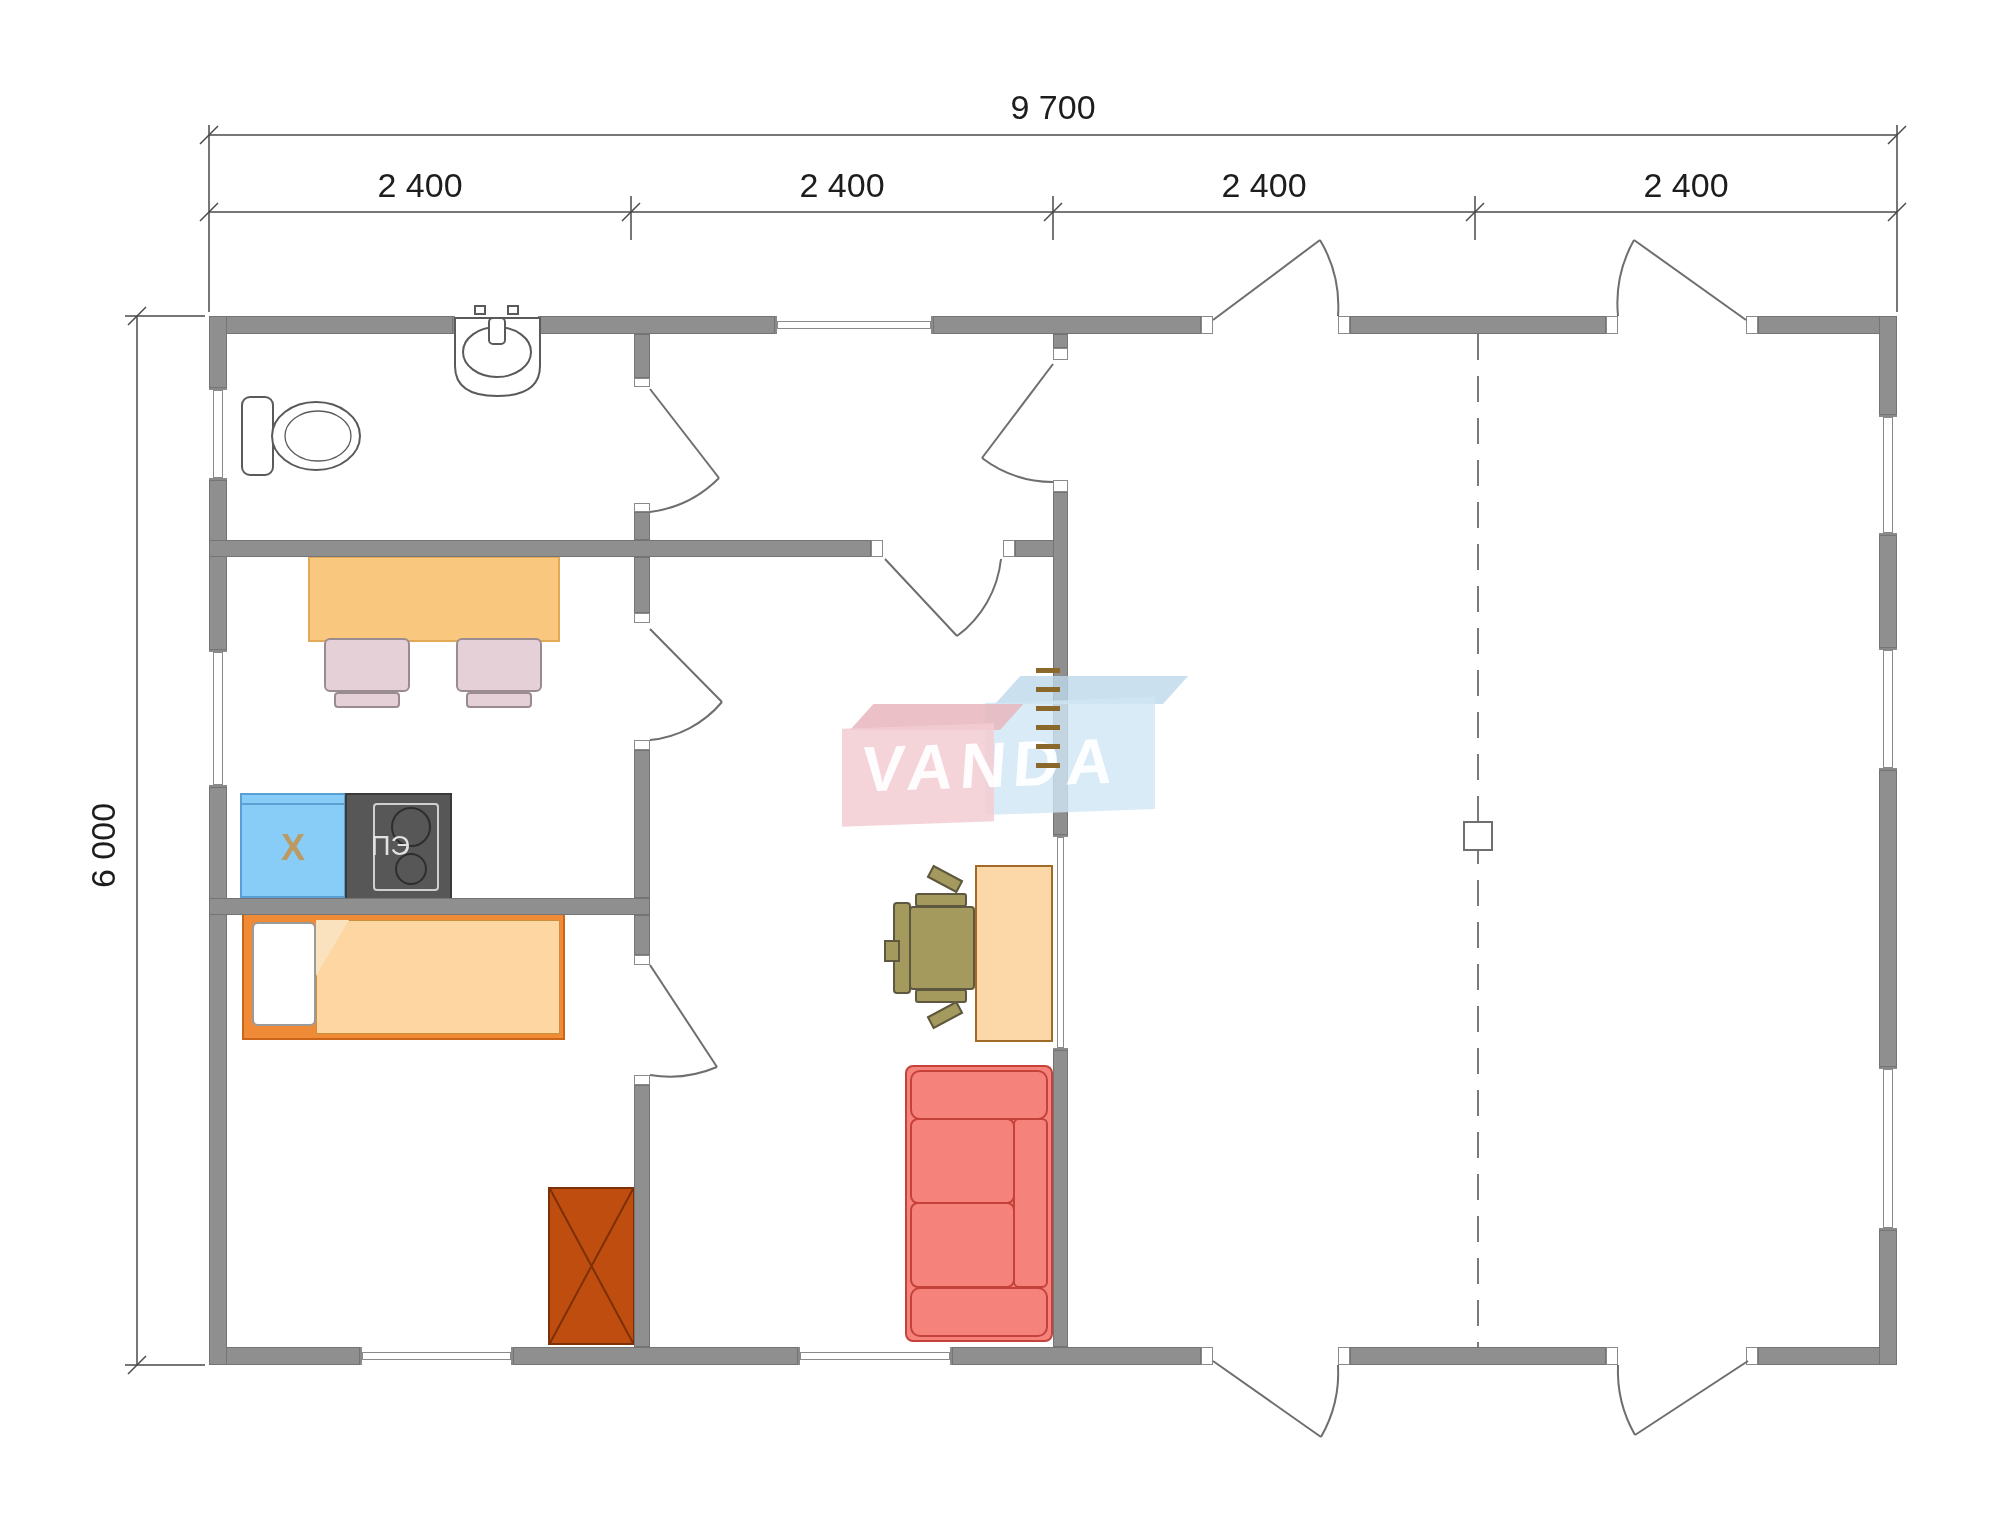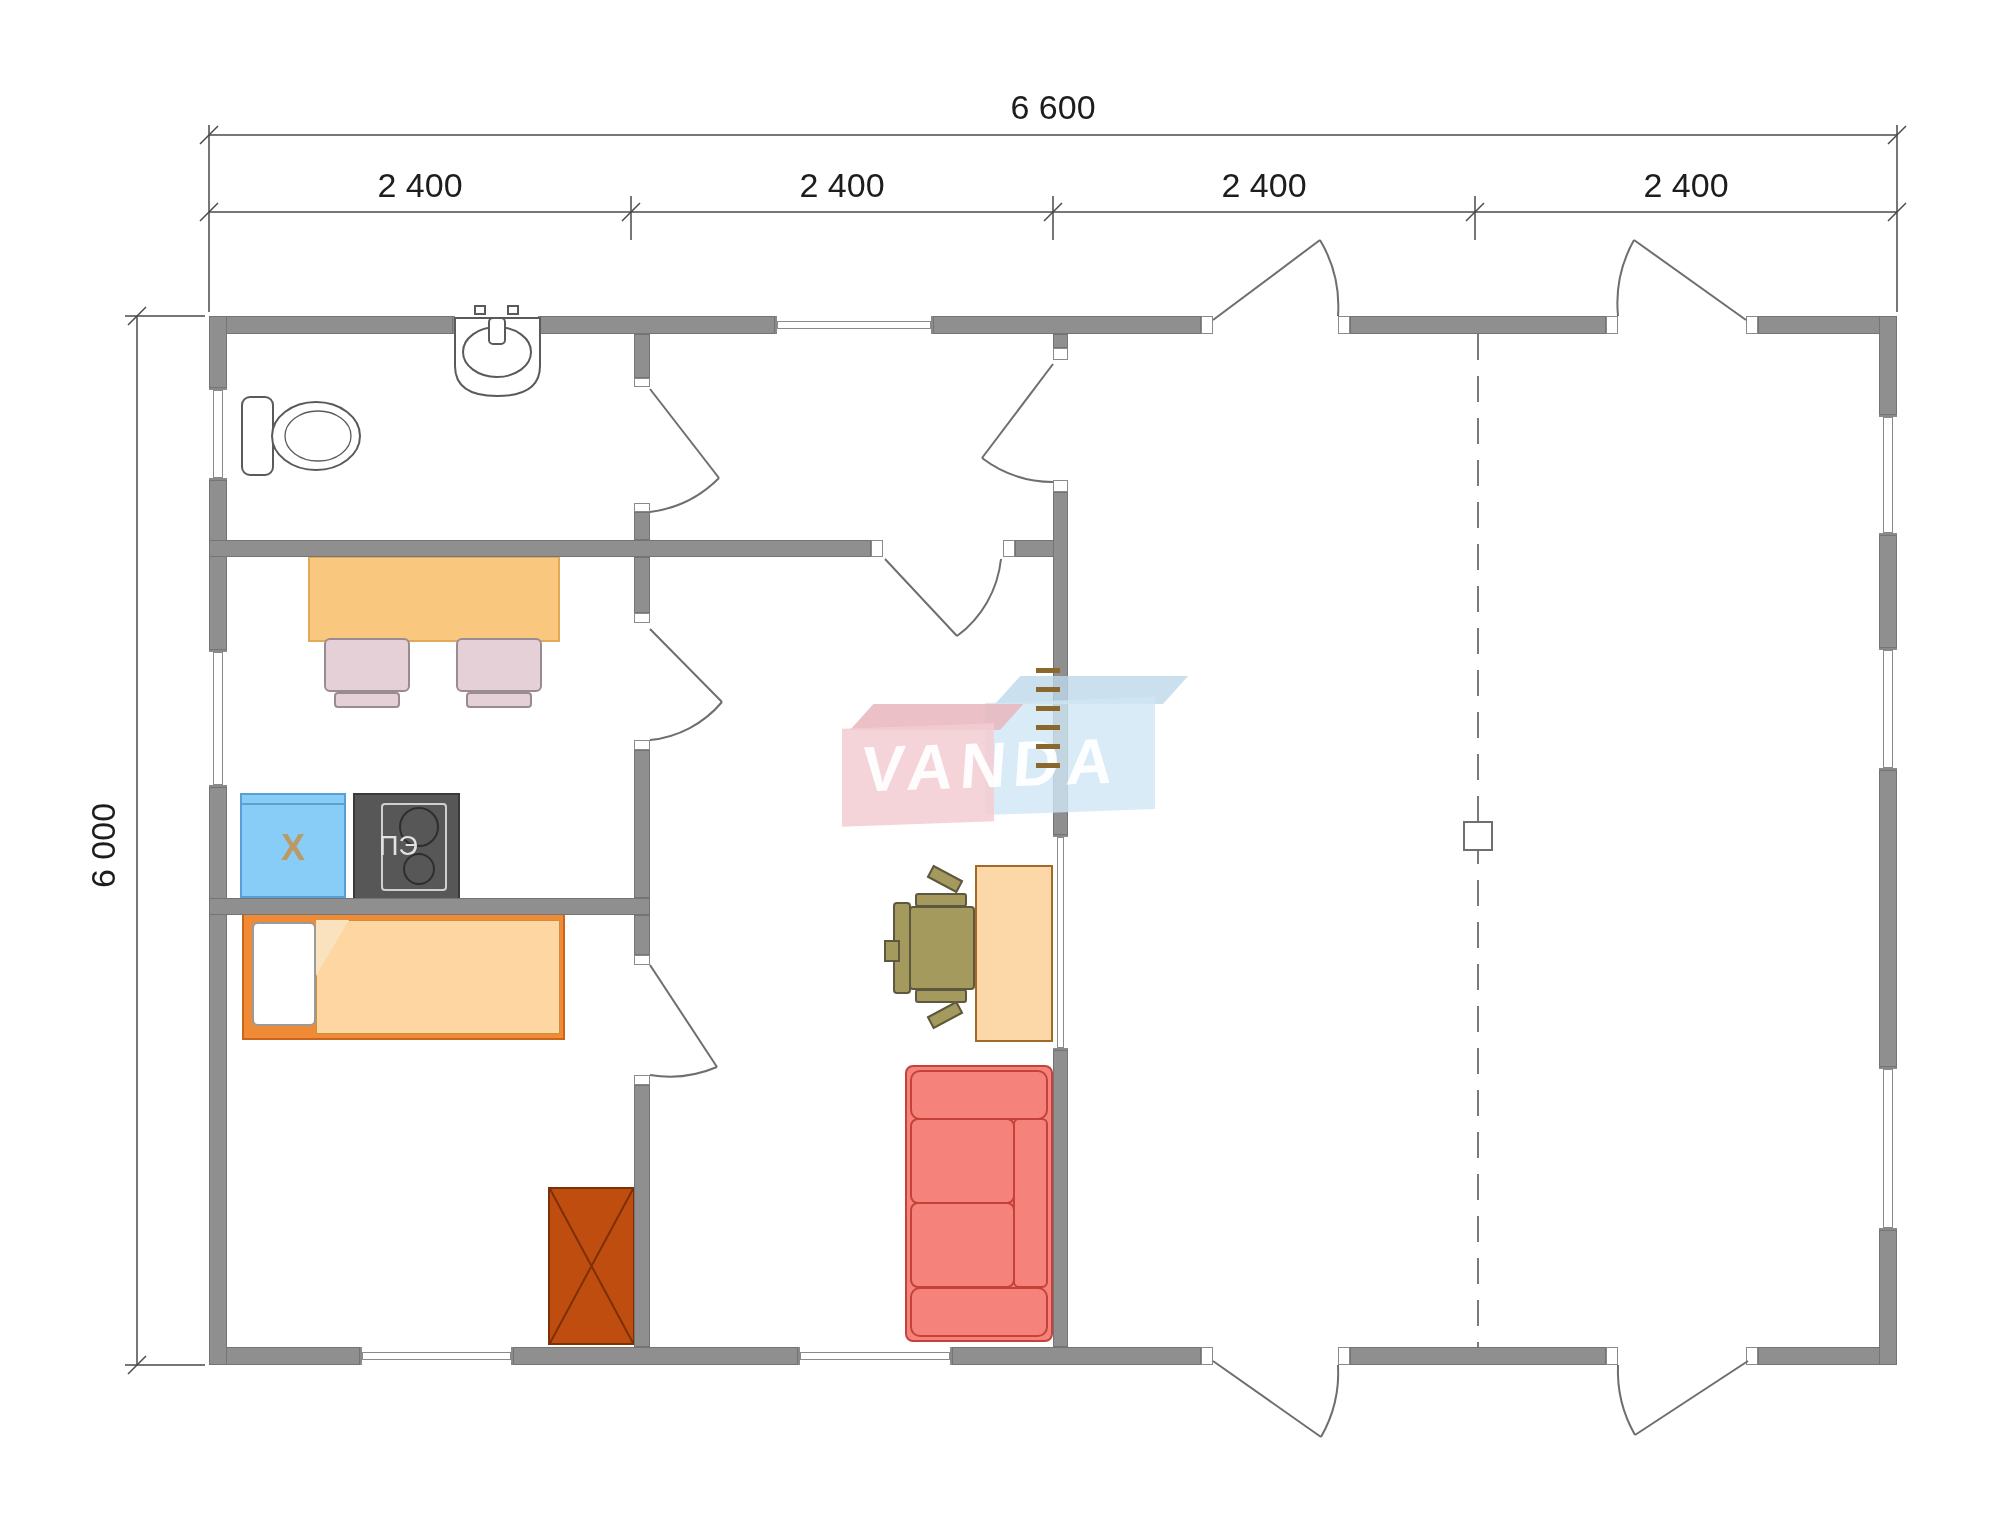--- a/index.html
+++ b/index.html
@@ -27,21 +27,21 @@
   <div class="furn" style="left:324px;top:638px;width:86px;height:54px;background:#e6d0d7;border:2px solid #9a8b91;border-radius:6px;"></div>
   <div class="furn" style="left:334px;top:692px;width:66px;height:16px;background:#e6d0d7;border:2px solid #9a8b91;border-radius:4px;"></div>
   <div class="furn" style="left:456px;top:638px;width:86px;height:54px;background:#e6d0d7;border:2px solid #9a8b91;border-radius:6px;"></div>
   <div class="furn" style="left:466px;top:692px;width:66px;height:16px;background:#e6d0d7;border:2px solid #9a8b91;border-radius:4px;"></div>
 
   <div class="furn" style="left:240px;top:793px;width:106px;height:105px;background:#88ccf8;border:2px solid #58a0d4;">
     <div style="position:absolute;left:0;right:0;top:8px;border-top:2px solid #5d9fd0;"></div>
     <div style="position:absolute;left:0;right:0;top:32px;text-align:center;font-size:36px;font-weight:600;color:#bb9a64;">X</div>
   </div>
 
-  <div class="furn" style="left:345px;top:793px;width:107px;height:130px;background:#575757;border:2px solid #3a3a3a;margin-left:8px;">
+  <div class="furn" style="left:345px;top:793px;width:107px;height:130px;background:#575757;border:2px solid #3a3a3a;">
     <div style="position:absolute;left:26px;top:8px;width:66px;height:88px;border:2px solid #cfcfcf;border-radius:4px;box-sizing:border-box;"></div>
     <div style="position:absolute;left:44px;top:12px;width:40px;height:40px;border:2px solid #2e2e2e;border-radius:50%;box-sizing:border-box;"></div>
     <div style="position:absolute;left:48px;top:58px;width:32px;height:32px;border:2px solid #2e2e2e;border-radius:50%;box-sizing:border-box;"></div>
     <div style="position:absolute;left:24px;top:36px;font-size:27px;color:#e2e2e2;">ПЭ</div>
   </div>
 
   <div class="furn" style="left:242px;top:912px;width:323px;height:128px;background:#ef8a37;border:2px solid #c9661a;"></div>
   <div class="furn" style="left:252px;top:922px;width:64px;height:104px;background:#ffffff;border:2px solid #9a9a9a;border-radius:6px;"></div>
   <div class="furn" style="left:316px;top:920px;width:244px;height:114px;background:#fdd6a2;border:1px solid #c8903f;clip-path:polygon(13% 0%,100% 0%,100% 100%,0% 100%,0% 48%);"></div>
   <div class="furn" style="left:316px;top:920px;width:33px;height:56px;background:#f9e2bd;clip-path:polygon(0% 0%,100% 0%,0% 100%);"></div>
@@ -222,20 +222,20 @@
       <rect x="1036" y="706" width="24" height="5"></rect>
         <rect x="1036" y="725" width="24" height="5"></rect>
       <rect x="1036" y="744" width="24" height="5"></rect>
         <rect x="1036" y="763" width="24" height="5"></rect>
     </g>
     <path d="M1478,334 V1347" stroke="#7a7a7a" stroke-width="2" stroke-dasharray="26 16" fill="none"></path>
     <rect x="1464" y="822" width="28" height="28" fill="#ffffff" stroke="#6f6f6f" stroke-width="2"></rect>
     <path d="M550,1189 L633,1343 M633,1189 L550,1343" stroke="#7d2f06" stroke-width="2" fill="none"></path>
   </svg>
 
-  <div class="dim-label" style="left:953px;top:88px;width:200px;">6 600</div>
+  <div class="dim-label" style="left:953px;top:88px;width:200px;">9 700</div>
   <div class="dim-label" style="left:350px;top:166px;width:140px;">2 400</div>
   <div class="dim-label" style="left:772px;top:166px;width:140px;">2 400</div>
   <div class="dim-label" style="left:1194px;top:166px;width:140px;">2 400</div>
   <div class="dim-label" style="left:1616px;top:166px;width:140px;">2 400</div>
   <div class="dim-label" style="left:33px;top:826px;width:140px;transform:rotate(-90deg);">6 000</div>
 
 </div>
 
 </body></html>

